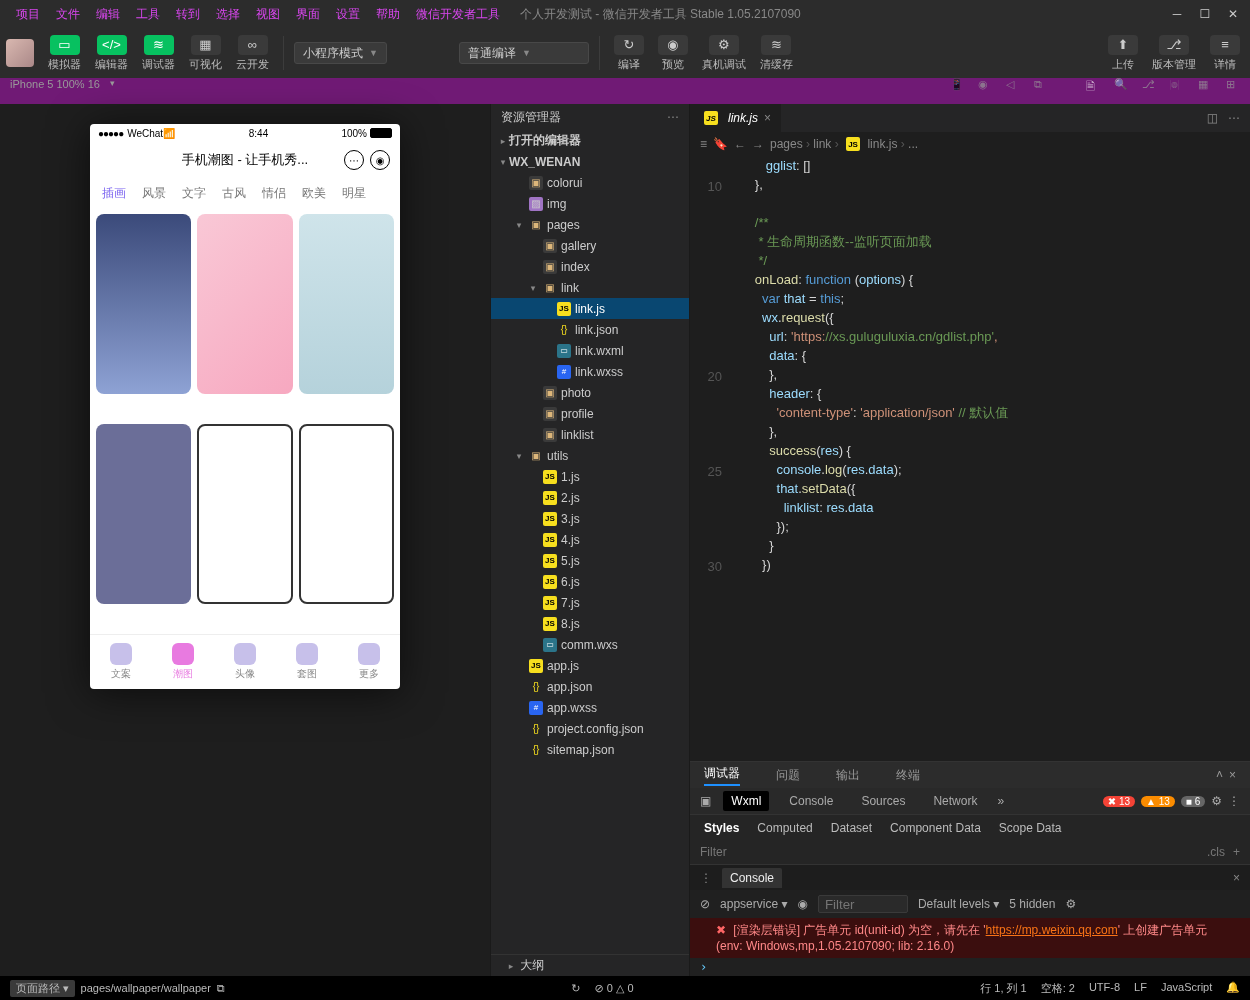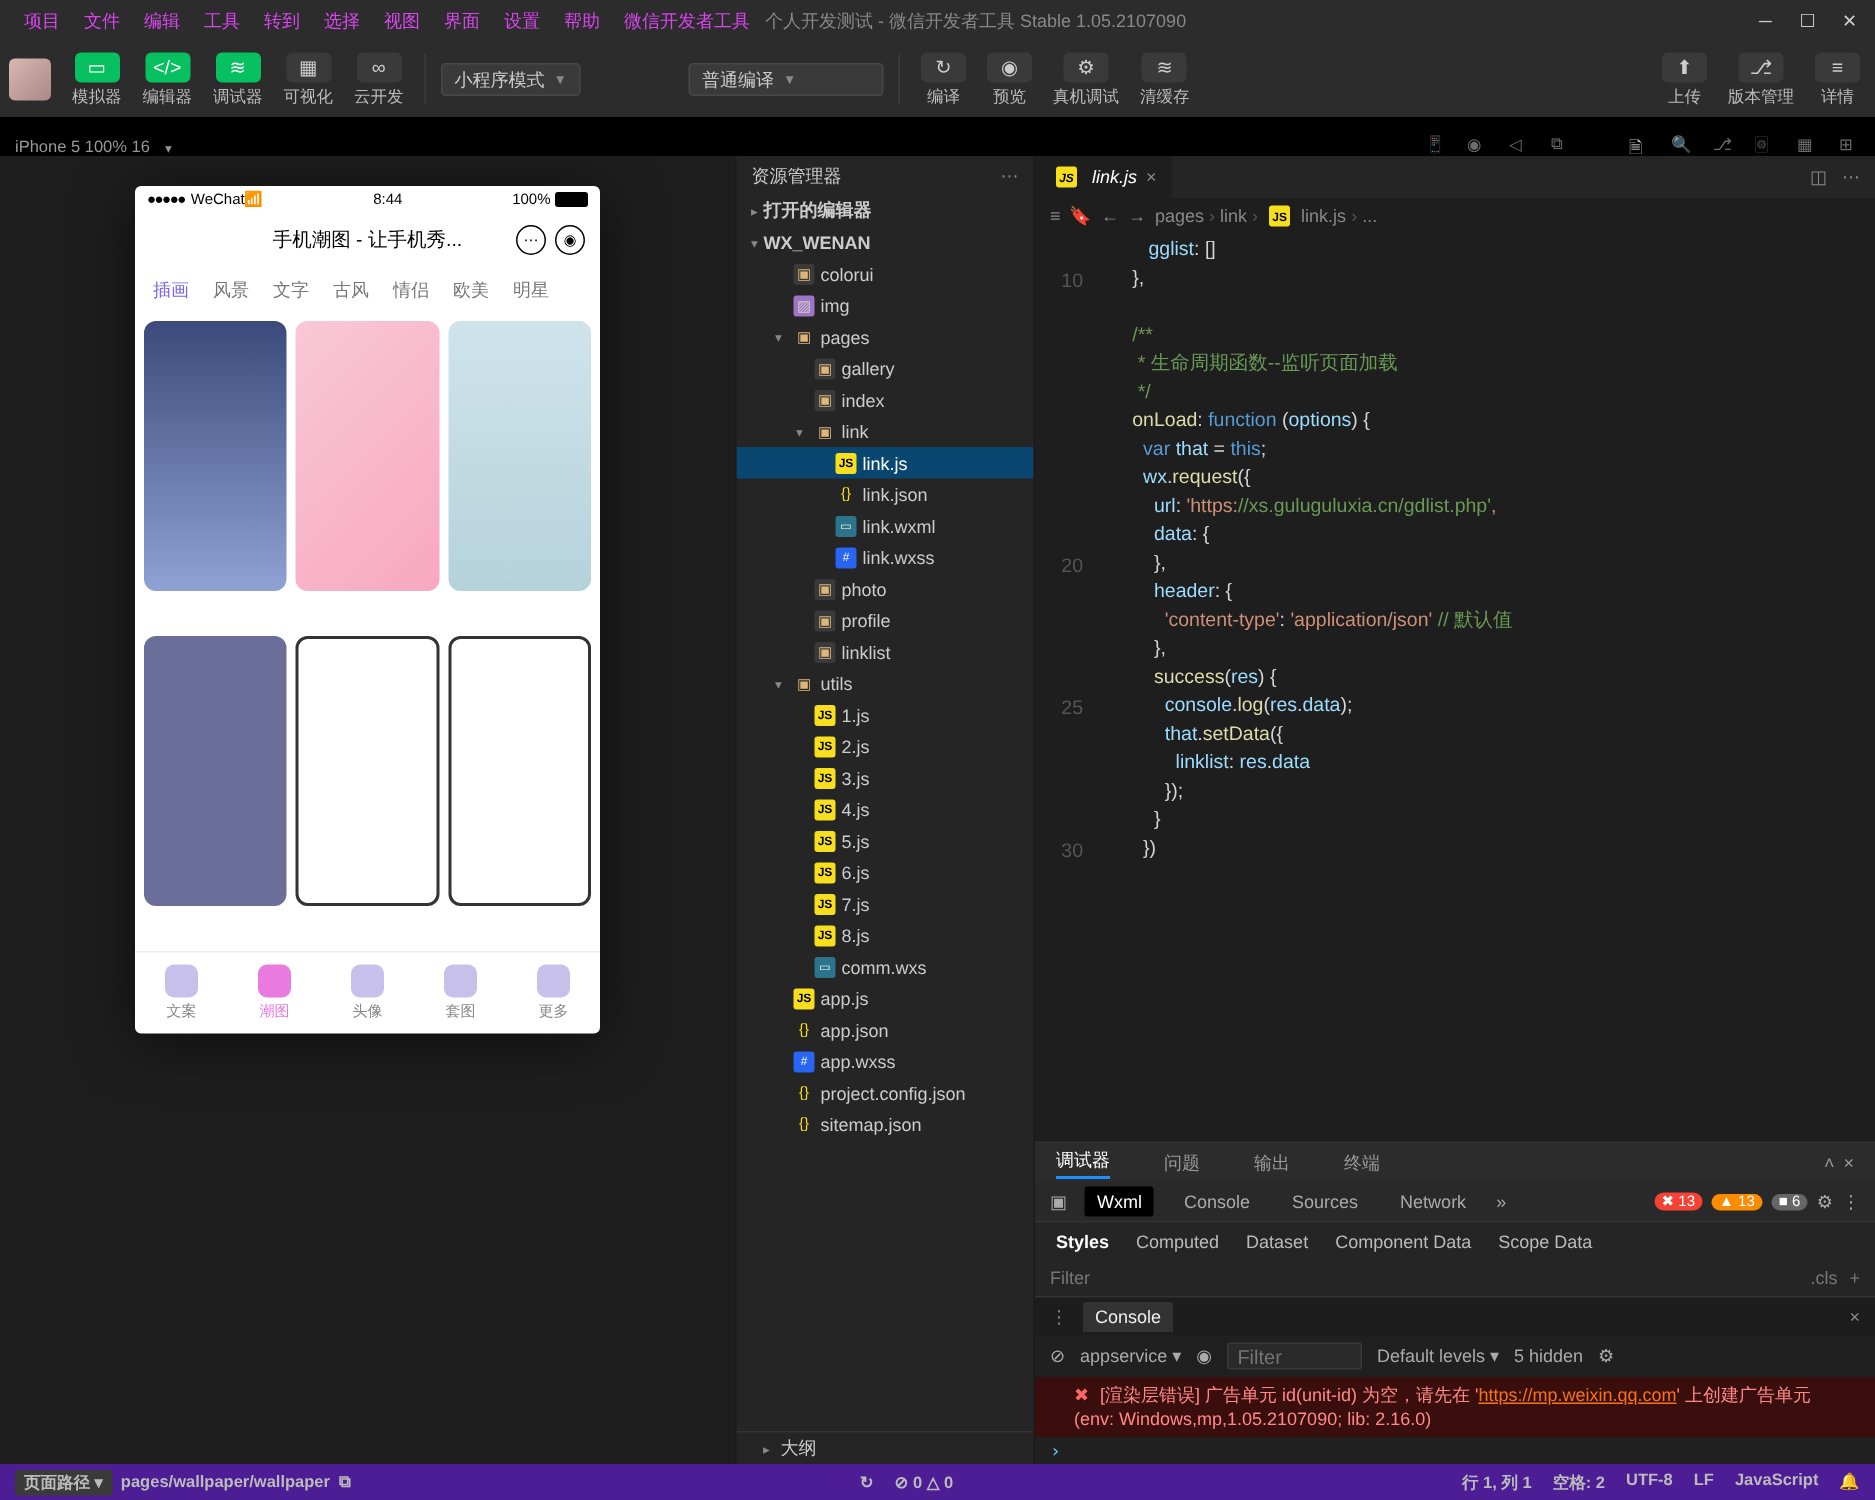--- a/index.html
+++ b/index.html
@@ -1,34 +1,34 @@
 <!DOCTYPE html>
 <html><head>
 <meta charset="utf-8">
 <style>
 * { margin:0; padding:0; box-sizing:border-box; font-family:"Microsoft YaHei","PingFang SC",sans-serif; }
 body { background:#1e1e1e; color:#ccc; width:1250px; height:1000px; overflow:hidden; font-size:12px; }
 .titlebar { height:28px; background:#2c2c2c; display:flex; align-items:center; padding:0 10px; gap:4px; }
 .titlebar .menu { color:#d946ef; padding:3px 6px; cursor:pointer; }
-.titlebar .wintitle { color:#888; flex:1; font-size:12px; }
+.titlebar .wintitle { color:#888; margin-left:10px; flex:1; font-size:12px; }
 .titlebar .winctl { display:flex; gap:14px; color:#ccc; }
 .winctl span { width:14px; text-align:center; cursor:pointer; }
 
 .toolbar { height:50px; background:#2c2c2c; display:flex; align-items:center; padding:6px; gap:6px; }
 .avatar { width:28px; height:28px; border-radius:4px; background:linear-gradient(135deg,#d9b8b0,#a88); margin-right:4px; }
 .toolbtn { display:flex; flex-direction:column; align-items:center; gap:2px; color:#bbb; font-size:11px; min-width:36px; padding:2px 4px; cursor:pointer; }
 .toolbtn .ic { width:30px; height:20px; border-radius:4px; display:flex; align-items:center; justify-content:center; font-size:13px; }
 .green .ic { background:#07c160; color:#fff; }
 .dark .ic { background:#3a3a3a; color:#ccc; }
 .dd { background:#3a3a3a; border:1px solid #484848; color:#ccc; height:22px; display:flex; align-items:center; padding:0 8px; border-radius:3px; font-size:12px; cursor:pointer; }
 .dd .caret { margin-left:6px; font-size:9px; color:#888; }
 .vbar { width:1px; height:34px; background:#3c3c3c; margin:0 4px; }
 .spacer { flex:1; }
 
-.devicebar { height:26px; background:#000000; display:flex; align-items:flex-end; padding:0 10px; gap:10px; color:#999; font-size:11px; }
+.devicebar { height:26px; background:#701a75; display:flex; align-items:flex-start; padding:0 10px; gap:10px; color:#999; font-size:11px; }
 .devicebar .right { margin-left:auto; display:flex; gap:14px; align-items:center; }
 .ic12 { width:14px; height:14px; opacity:.7; cursor:pointer; }
 
 .main { display:flex; height:calc(100% - 28px - 50px - 26px - 24px); }
 .simcol { width:490px; background:#1e1e1e; display:flex; justify-content:center; padding-top:20px; }
 .phone { width:310px; height:565px; background:#fff; border-radius:4px; box-shadow:0 4px 40px rgba(0,0,0,.6); display:flex; flex-direction:column; overflow:hidden; }
 .ph-status { height:18px; display:flex; align-items:center; padding:0 8px; font-size:10px; color:#000; }
 .ph-status .dots { letter-spacing:-1px; }
 .ph-status .mid { flex:1; text-align:center; }
 .ph-status .bat { width:22px; height:10px; border:1px solid #000; border-radius:2px; background:#000; margin-left:3px; }
@@ -85,21 +85,21 @@
 .filter-row { height:24px; display:flex; align-items:center; padding:0 10px; color:#777; font-size:12px; background:#252525; }
 .filter-row .rg { margin-left:auto; display:flex; gap:8px; align-items:center; }
 .console-hd { height:26px; background:#1d1d1d; display:flex; align-items:center; padding:0 10px; gap:10px; border-top:1px solid #333; }
 .console-hd .ctab { background:#333; padding:3px 8px; color:#eee; border-radius:2px 2px 0 0; }
 .console-bar { height:28px; background:#202020; display:flex; align-items:center; padding:0 10px; gap:10px; color:#aaa; font-size:12px; }
 .console-bar input { background:#2a2a2a; border:1px solid #3a3a3a; color:#ccc; height:18px; padding:0 6px; border-radius:2px; width:90px; }
 .console-body { background:#3b0e0e; color:#f88; font-family:Consolas,monospace; font-size:12px; padding:4px 26px; line-height:16px; }
 .console-body a { color:#f97316; text-decoration:underline; }
 .prompt { background:#202020; color:#6cf; padding:2px 10px; font-family:Consolas,monospace; }
 
-.statusbar { height:24px; background:#4c1d95; display:flex; align-items:center; padding:0 10px; gap:14px; color:#bbb; font-size:11px;font-weight:bold; }
+.statusbar { height:24px; background:#000000; display:flex; align-items:center; padding:0 10px; gap:14px; color:#bbb; font-size:11px; }
 .statusbar .path { display:flex; align-items:center; gap:6px; }
 .statusbar .rg { margin-left:auto; display:flex; gap:14px; }
 .sbbtn { background:#3a3a3a; padding:1px 6px; border-radius:2px; cursor:pointer; }
 </style>
 </head>
 <body>
 
 <div class="titlebar">
   <span class="menu">项目</span>
     <span class="menu">文件</span>

